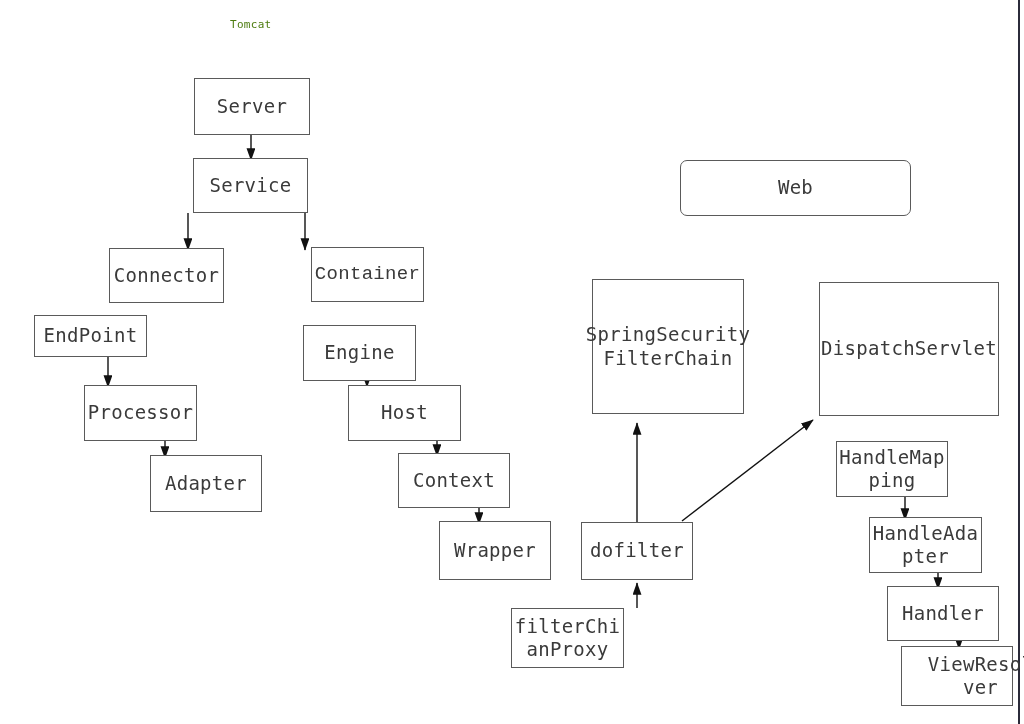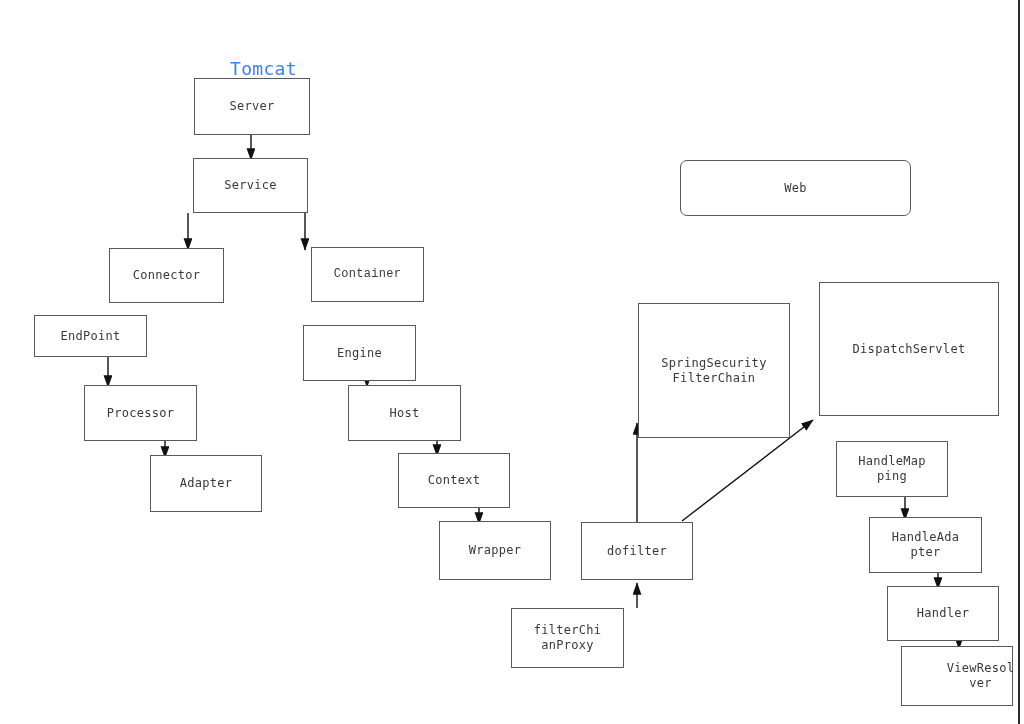--- a/index.html
+++ b/index.html
@@ -21,34 +21,33 @@
   .node {
     position: absolute;
     box-sizing: border-box;
     border: 1px solid #5a5a5a;
     background: #ffffff;
     display: flex;
     align-items: center;
     justify-content: center;
     text-align: center;
     line-height: 1.22;
-    font-size: 12px;
+    font-size: 19px;
     letter-spacing: 0.3px;
     color: #3a3a3a;
     white-space: pre-line;
     z-index: 3;
   }
   .free-label {
     position: absolute;
-    font-size: 18px;
+    font-size: 11px;
     letter-spacing: 0.3px;
-    color: #3b82f6;
+    color: #4d7c0f;
     white-space: nowrap;
     z-index: 3;
-    margin-top: 40px;
   }
   #edge-layer {
     position: absolute;
     left: 0;
     top: 0;
     width: 1024px;
     height: 724px;
     z-index: 1;
     pointer-events: none;
   }
@@ -97,21 +96,21 @@
       <div class="node" style="left: 109px; top: 248px; width: 115px; height: 55px; border-color: rgb(90, 90, 90);">Connector</div>
       <div class="node" style="left: 311px; top: 247px; width: 113px; height: 55px; border-color: rgb(90, 90, 90); font-family: Liberation Mono, monospace;">Container</div>
       <div class="node" style="left: 34px; top: 315px; width: 113px; height: 42px; border-color: rgb(90, 90, 90);">EndPoint</div>
       <div class="node" style="left: 292px; top: 325px; width: 113px; height: 56px; border-color: rgb(90, 90, 90); margin-left: 11px;">Engine</div>
       <div class="node" style="left: 84px; top: 385px; width: 113px; height: 56px; border-color: rgb(90, 90, 90);">Processor</div>
       <div class="node" style="left: 348px; top: 385px; width: 113px; height: 56px; border-color: rgb(90, 90, 90);">Host</div>
       <div class="node" style="left: 150px; top: 455px; width: 112px; height: 57px; border-color: rgb(90, 90, 90);">Adapter</div>
       <div class="node" style="left: 398px; top: 453px; width: 112px; height: 55px; border-color: rgb(90, 90, 90);">Context</div>
       <div class="node" style="left: 439px; top: 521px; width: 112px; height: 59px; border-color: rgb(90, 90, 90);">Wrapper</div>
       <div class="node" style="left: 680px; top: 160px; width: 231px; height: 56px; border-color: rgb(90, 90, 90); border-radius: 7px;">Web</div>
-      <div class="node" style="left: 592px; top: 303px; width: 152px; height: 135px; border-color: rgb(90, 90, 90); margin-left: 46px;">SpringSecurity
+      <div class="node" style="left: 592px; top: 279px; width: 152px; height: 135px; border-color: rgb(90, 90, 90);">SpringSecurity
 FilterChain</div>
       <div class="node" style="left: 819px; top: 282px; width: 180px; height: 134px; border-color: rgb(90, 90, 90);">DispatchServlet</div>
       <div class="node" style="left: 581px; top: 522px; width: 112px; height: 58px; border-color: rgb(90, 90, 90);">dofilter</div>
       <div class="node" style="left: 511px; top: 608px; width: 113px; height: 60px; border-color: rgb(90, 90, 90);">filterChi
 anProxy</div>
       <div class="node" style="left: 836px; top: 441px; width: 112px; height: 56px; border-color: rgb(90, 90, 90);">HandleMap
 ping</div>
       <div class="node" style="left: 869px; top: 517px; width: 113px; height: 56px; border-color: rgb(90, 90, 90);">HandleAda
 pter</div>
       <div class="node" style="left: 887px; top: 586px; width: 112px; height: 55px; border-color: rgb(90, 90, 90);">Handler</div>

